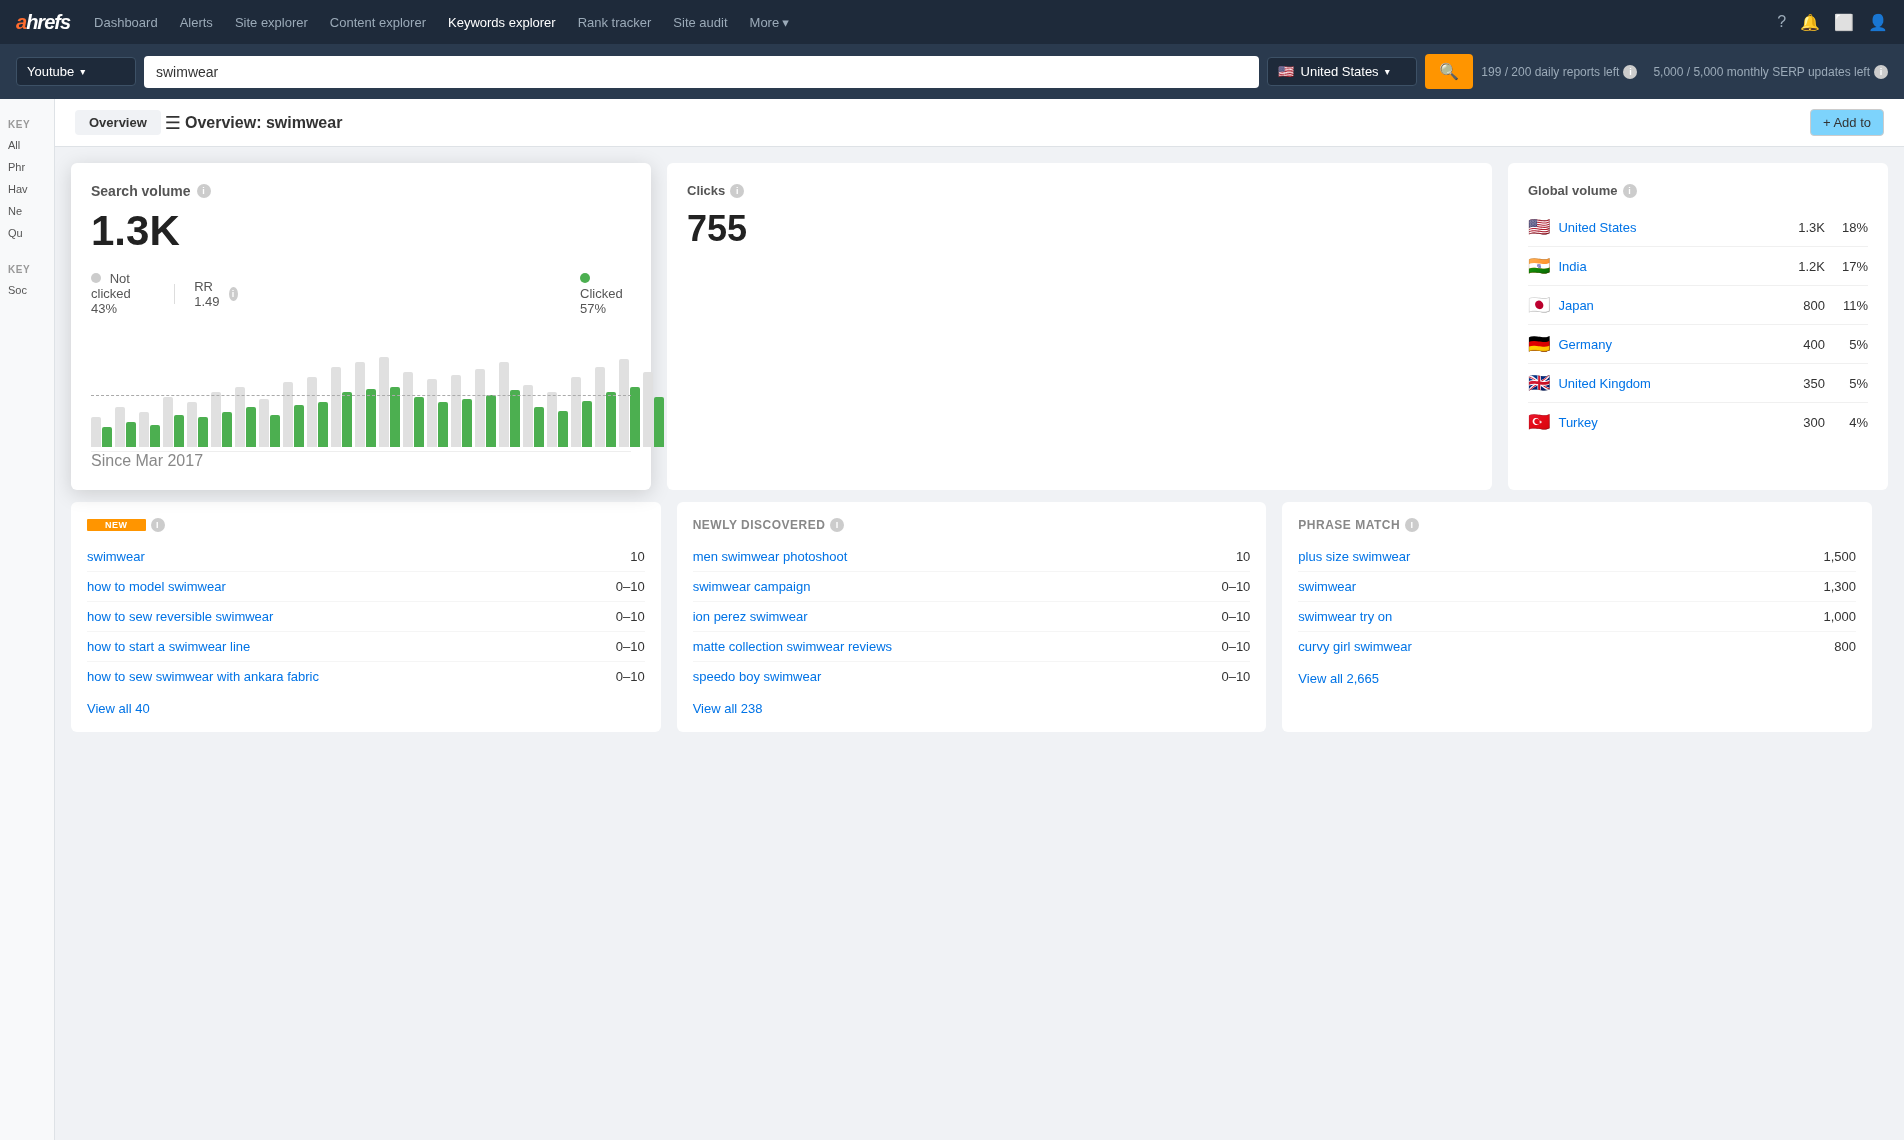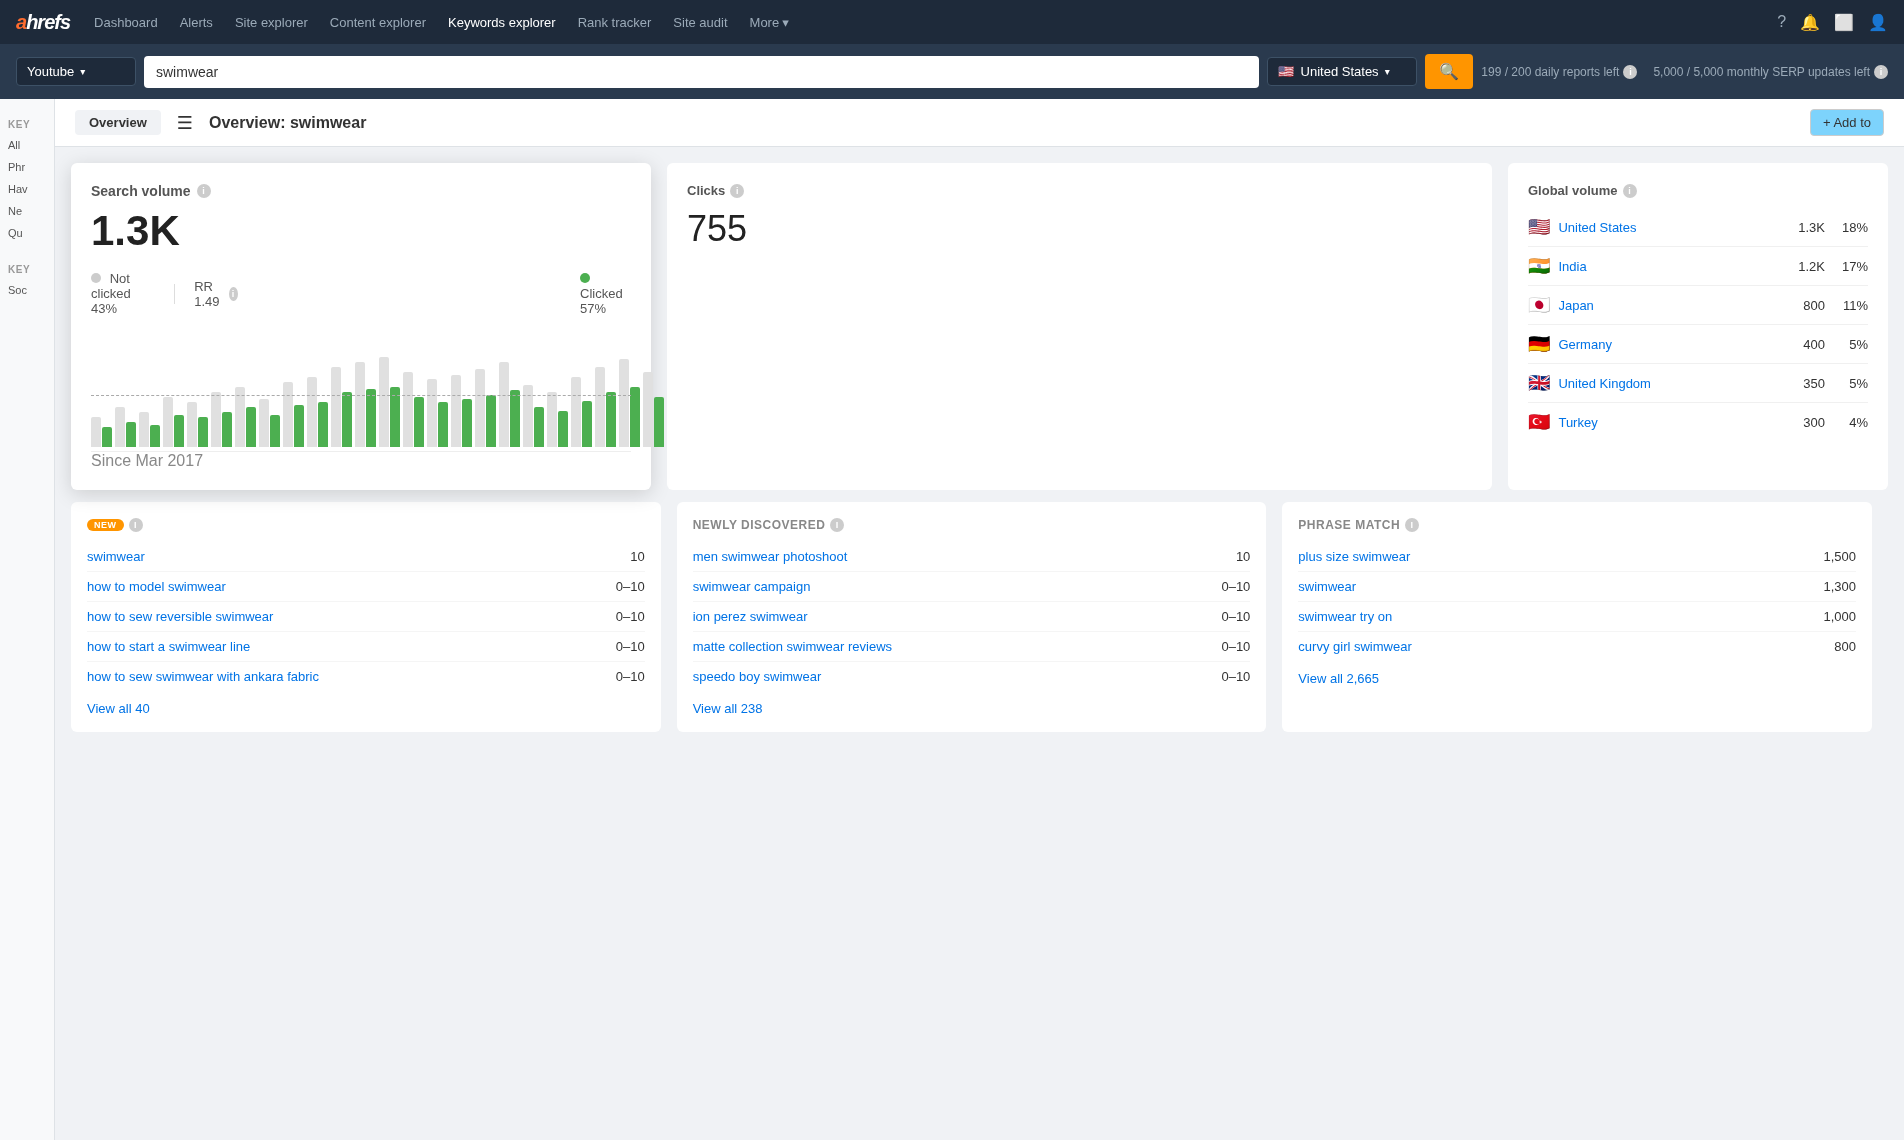--- a/index.html
+++ b/index.html
@@ -139,21 +139,21 @@
       background: #f0f2f5;
     }
 
     
     .overview-header {
       background: white;
       padding: 10px 20px;
       display: flex;
       align-items: center;
       border-bottom: 1px solid #dee2e6;
-      gap: 16px;
+      gap: 4px;
     }
     .overview-tab {
       background: #f0f2f5;
       padding: 5px 14px;
       border-radius: 4px;
       font-size: 13px;
       font-weight: 600;
       color: #333;
     }
     .overview-title {
@@ -267,21 +267,21 @@
       font-size: 13px;
       color: #555;
       font-weight: 600;
       display: flex;
       align-items: center;
       gap: 5px;
       margin-bottom: 10px;
     }
     .card-value {
       font-size: 36px;
-      font-weight: 400;
+      font-weight: 700;
       color: #222;
     }
 
     
     .global-card {
       background: white;
       border-radius: 6px;
       padding: 20px;
       margin-left: 16px;
       width: 380px;
@@ -325,22 +325,22 @@
       margin-bottom: 10px;
       display: flex;
       align-items: center;
       gap: 5px;
     }
     .new-badge {
       background: #ff9500;
       color: white;
       font-size: 9px;
       font-weight: 700;
-      padding: 1px 7px;
-      border-radius: 6px;
+      padding: 1px 18px;
+      border-radius: 1px;
       text-transform: uppercase;
     }
     .kw-row {
       display: flex;
       align-items: center;
       padding: 7px 0;
       border-bottom: 1px solid #f5f5f5;
       justify-content: space-between;
     }
     .kw-row:last-of-type { border-bottom: none; }

